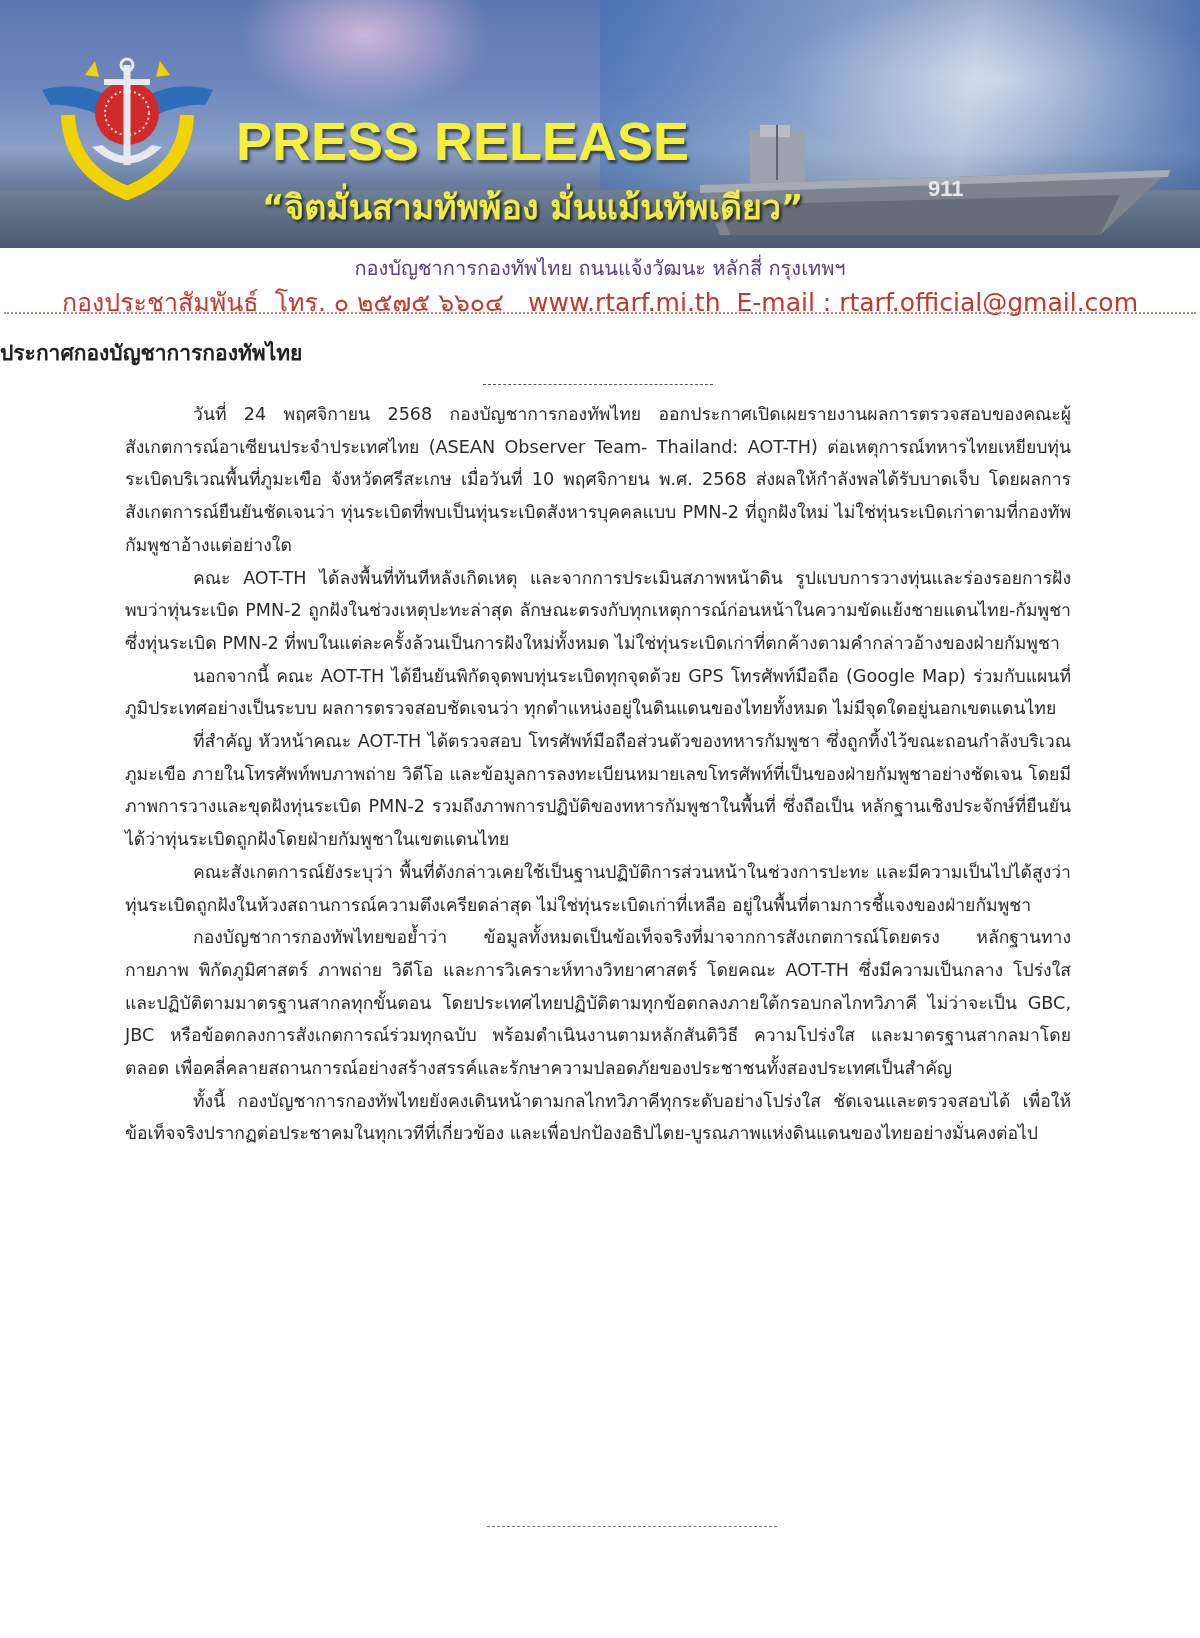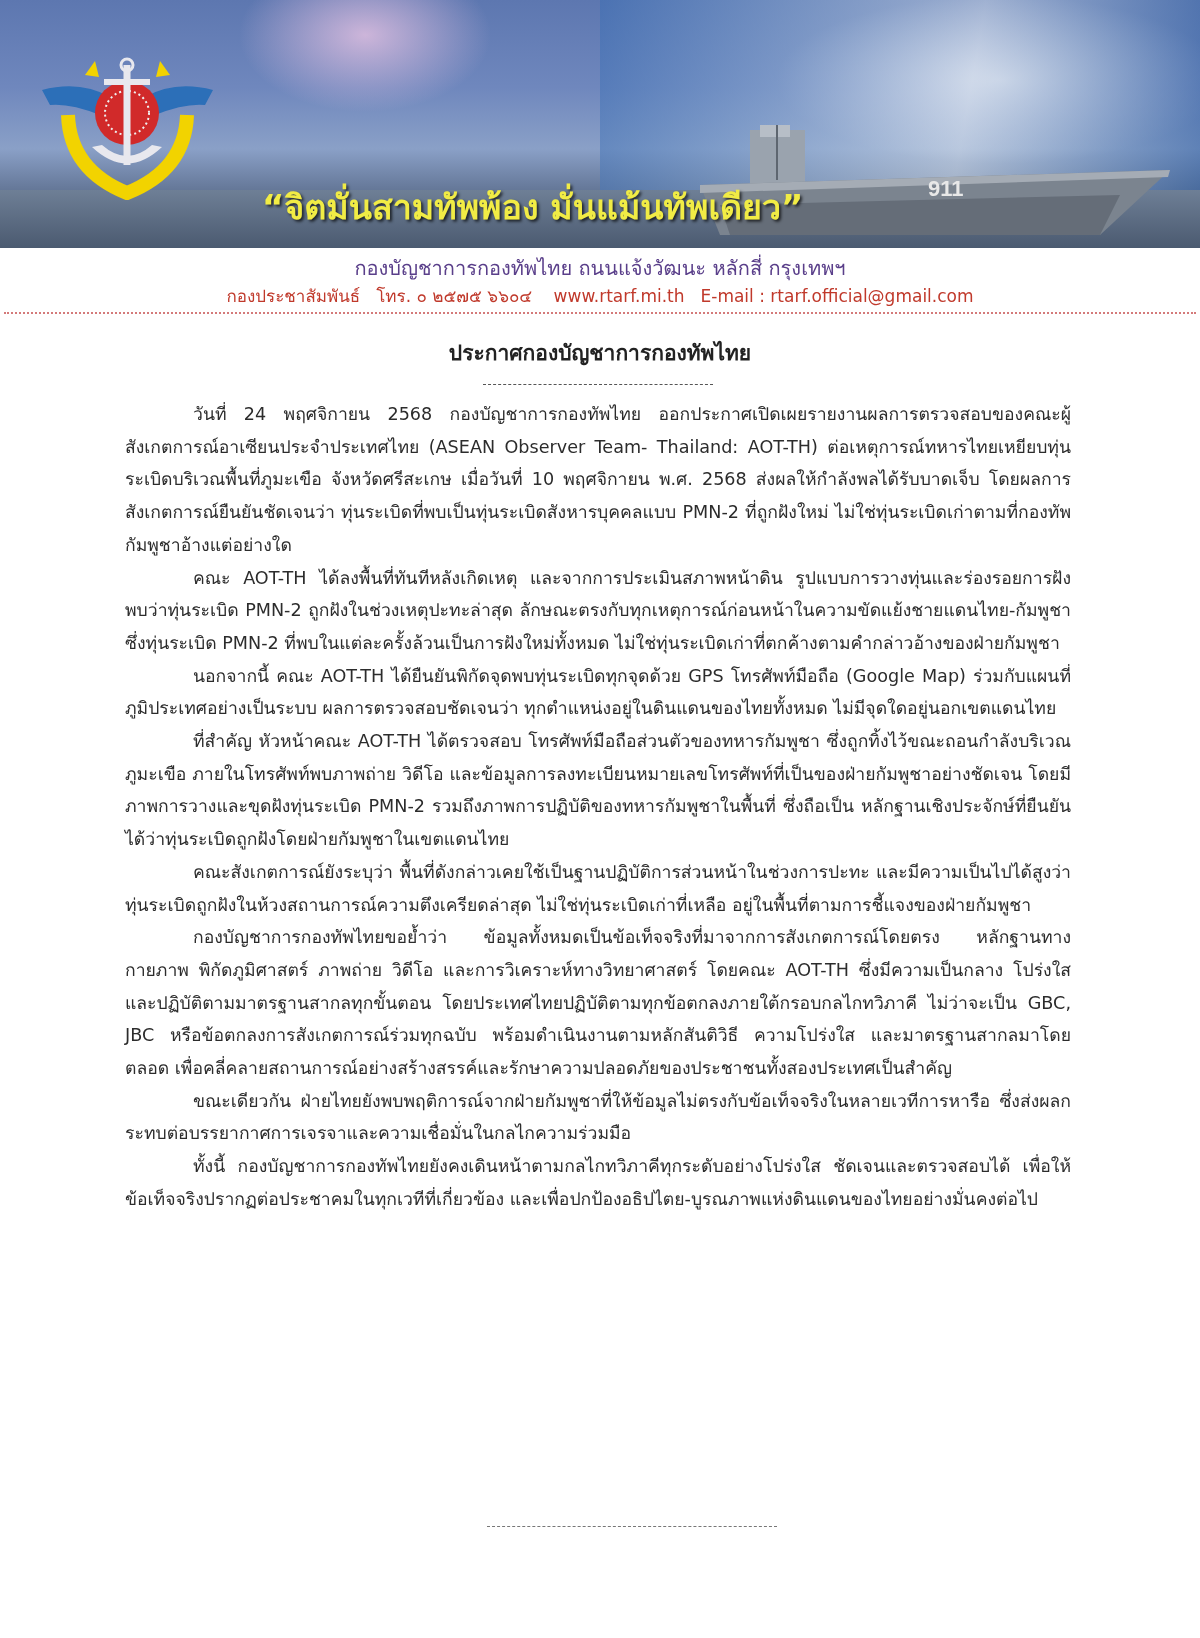--- a/index.html
+++ b/index.html
@@ -61,30 +61,30 @@
     font-size: 22px; font-weight: bold; color: #e8e8e8; margin-left: 16px;
   }
   .address {
     position: absolute; left: 0; top: 252px; width: 1200px; text-align: center;
     font-family: "DejaVu Sans", sans-serif;
     font-size: 20px; color: #5a3f8a;
   }
   .contact {
     position: absolute; left: 0; top: 282px; width: 1200px; text-align: center;
     font-family: "DejaVu Sans", sans-serif;
-    font-size: 17px; color: #c0392b;
+    font-size: 25px; color: #c0392b;
     white-space: nowrap;
   }
   .contact span { margin: 0 8px; }
   .dotted-rule {
     position: absolute; left: 4px; top: 312px; width: 1192px; height: 0;
     border-top: 2px dotted #d47a7a;
   }
   .doc-title {
-    position: absolute; left: 0; top: 336px; width: 1200px; text-align: center;
+    position: absolute; left: 0; top: 336px; width: 1200px; text-align: left;
     font-family: "DejaVu Sans", sans-serif;
     font-size: 21px; font-weight: bold; color: #222;
   }
   .title-rule {
     position: absolute; left: 483px; top: 384px; width: 230px; height: 0;
     border-top: 1px dashed #555;
   }
   .body-text {
     position: absolute; left: 125px; top: 398px; width: 946px;
     font-family: "DejaVu Sans", sans-serif;
@@ -121,37 +121,37 @@
     <circle cx="87" cy="58" r="32" fill="#d12a2a"></circle>
     <circle cx="87" cy="58" r="22" fill="none" stroke="#f0f0f0" stroke-width="2" stroke-dasharray="2 3"></circle>
     <line x1="87" y1="10" x2="87" y2="110" stroke="#e8e8ee" stroke-width="7"></line>
     <circle cx="87" cy="10" r="6" fill="none" stroke="#e8e8ee" stroke-width="3"></circle>
     <rect x="64" y="24" width="46" height="6" fill="#e8e8ee"></rect>
     <path d="M52 92 Q87 125 122 92 L112 90 Q87 112 62 90 Z" fill="#e8e8ee"></path>
     <path d="M45 20 l10 -14 l4 16 Z" fill="#f2d300"></path>
     <path d="M130 20 l-10 -14 l-4 16 Z" fill="#f2d300"></path>
   </svg>
 
+  <div class="title-en">PRESS RELEASE</div>
   <div class="slogan">“จิตมั่นสามทัพพ้อง มั่นแม้นทัพเดียว”</div>
 </div>
 
 <div class="address">กองบัญชาการกองทัพไทย ถนนแจ้งวัฒนะ หลักสี่ กรุงเทพฯ</div>
 <div class="contact">
   <span>กองประชาสัมพันธ์</span><span>โทร. ๐ ๒๕๗๕ ๖๖๐๔</span>
   <span>www.rtarf.mi.th</span><span>E-mail : rtarf.official@gmail.com</span>
 </div>
 <div class="dotted-rule"></div>
 
 <div class="doc-title">ประกาศกองบัญชาการกองทัพไทย</div>
 <div class="title-rule"></div>
 
 <div class="body-text">
   <p>วันที่ 24 พฤศจิกายน 2568 กองบัญชาการกองทัพไทย ออกประกาศเปิดเผยรายงานผลการตรวจสอบของคณะผู้สังเกตการณ์อาเซียนประจำประเทศไทย (ASEAN Observer Team- Thailand: AOT-TH) ต่อเหตุการณ์ทหารไทยเหยียบทุ่นระเบิดบริเวณพื้นที่ภูมะเขือ จังหวัดศรีสะเกษ เมื่อวันที่ 10 พฤศจิกายน พ.ศ. 2568 ส่งผลให้กำลังพลได้รับบาดเจ็บ โดยผลการสังเกตการณ์ยืนยันชัดเจนว่า ทุ่นระเบิดที่พบเป็นทุ่นระเบิดสังหารบุคคลแบบ PMN-2 ที่ถูกฝังใหม่ ไม่ใช่ทุ่นระเบิดเก่าตามที่กองทัพกัมพูชาอ้างแต่อย่างใด</p>
   <p>คณะ AOT-TH ได้ลงพื้นที่ทันทีหลังเกิดเหตุ และจากการประเมินสภาพหน้าดิน รูปแบบการวางทุ่นและร่องรอยการฝัง พบว่าทุ่นระเบิด PMN-2 ถูกฝังในช่วงเหตุปะทะล่าสุด ลักษณะตรงกับทุกเหตุการณ์ก่อนหน้าในความขัดแย้งชายแดนไทย-กัมพูชา ซึ่งทุ่นระเบิด PMN-2 ที่พบในแต่ละครั้งล้วนเป็นการฝังใหม่ทั้งหมด ไม่ใช่ทุ่นระเบิดเก่าที่ตกค้างตามคำกล่าวอ้างของฝ่ายกัมพูชา</p>
   <p>นอกจากนี้ คณะ AOT-TH ได้ยืนยันพิกัดจุดพบทุ่นระเบิดทุกจุดด้วย GPS โทรศัพท์มือถือ (Google Map) ร่วมกับแผนที่ภูมิประเทศอย่างเป็นระบบ ผลการตรวจสอบชัดเจนว่า ทุกตำแหน่งอยู่ในดินแดนของไทยทั้งหมด ไม่มีจุดใดอยู่นอกเขตแดนไทย</p>
   <p>ที่สำคัญ หัวหน้าคณะ AOT-TH ได้ตรวจสอบ โทรศัพท์มือถือส่วนตัวของทหารกัมพูชา ซึ่งถูกทิ้งไว้ขณะถอนกำลังบริเวณภูมะเขือ ภายในโทรศัพท์พบภาพถ่าย วิดีโอ และข้อมูลการลงทะเบียนหมายเลขโทรศัพท์ที่เป็นของฝ่ายกัมพูชาอย่างชัดเจน โดยมีภาพการวางและขุดฝังทุ่นระเบิด PMN-2 รวมถึงภาพการปฏิบัติของทหารกัมพูชาในพื้นที่ ซึ่งถือเป็น หลักฐานเชิงประจักษ์ที่ยืนยันได้ว่าทุ่นระเบิดถูกฝังโดยฝ่ายกัมพูชาในเขตแดนไทย</p>
   <p>คณะสังเกตการณ์ยังระบุว่า พื้นที่ดังกล่าวเคยใช้เป็นฐานปฏิบัติการส่วนหน้าในช่วงการปะทะ และมีความเป็นไปได้สูงว่าทุ่นระเบิดถูกฝังในห้วงสถานการณ์ความตึงเครียดล่าสุด ไม่ใช่ทุ่นระเบิดเก่าที่เหลือ อยู่ในพื้นที่ตามการชี้แจงของฝ่ายกัมพูชา</p>
   <p>กองบัญชาการกองทัพไทยขอย้ำว่า ข้อมูลทั้งหมดเป็นข้อเท็จจริงที่มาจากการสังเกตการณ์โดยตรง หลักฐานทางกายภาพ พิกัดภูมิศาสตร์ ภาพถ่าย วิดีโอ และการวิเคราะห์ทางวิทยาศาสตร์ โดยคณะ AOT-TH ซึ่งมีความเป็นกลาง โปร่งใส และปฏิบัติตามมาตรฐานสากลทุกขั้นตอน โดยประเทศไทยปฏิบัติตามทุกข้อตกลงภายใต้กรอบกลไกทวิภาคี ไม่ว่าจะเป็น GBC, JBC หรือข้อตกลงการสังเกตการณ์ร่วมทุกฉบับ พร้อมดำเนินงานตามหลักสันติวิธี ความโปร่งใส และมาตรฐานสากลมาโดยตลอด เพื่อคลี่คลายสถานการณ์อย่างสร้างสรรค์และรักษาความปลอดภัยของประชาชนทั้งสองประเทศเป็นสำคัญ</p>
-  <p>ขณะเดียวกัน ฝ่ายไทยยังพบพฤติการณ์จากฝ่ายกัมพูชาที่ให้ข้อมูลไม่ตรงกับข้อเท็จจริงในหลายเวทีการหารือ ซึ่งส่งผลกระทบต่อบรรยากาศการเจรจาและความเชื่อมั่นในกลไกความร่วมมือ</p>
   <p>ทั้งนี้ กองบัญชาการกองทัพไทยยังคงเดินหน้าตามกลไกทวิภาคีทุกระดับอย่างโปร่งใส ชัดเจนและตรวจสอบได้ เพื่อให้ข้อเท็จจริงปรากฏต่อประชาคมในทุกเวทีที่เกี่ยวข้อง และเพื่อปกป้องอธิปไตย-บูรณภาพแห่งดินแดนของไทยอย่างมั่นคงต่อไป</p>
 </div>
 
 <div class="end-rule"></div>
 
 </body></html>

